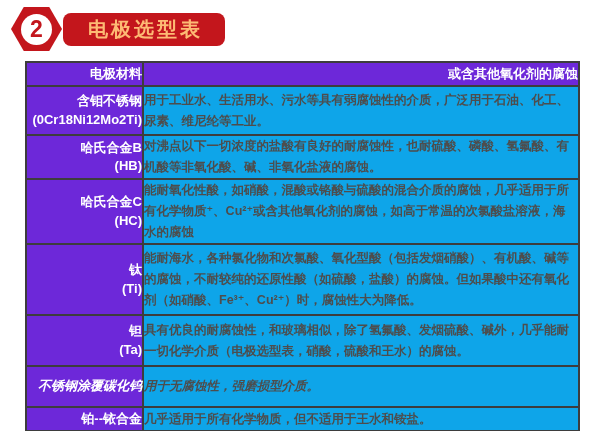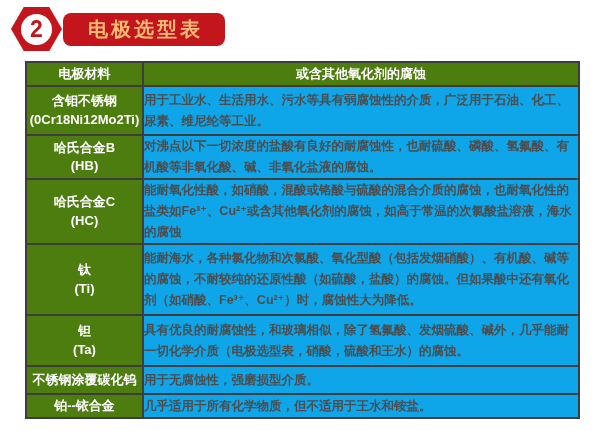--- a/index.html
+++ b/index.html
@@ -27,35 +27,35 @@
   
   table.sel{
     position:absolute;left:25px;top:61px;width:555px;
     border-collapse:collapse;table-layout:fixed;
   }
   table.sel col.c1{width:117px;}
   table.sel th,table.sel td{
     border:2px solid #3d3d3d;vertical-align:middle;padding:0;
   }
   .mat,th.mat-h,th.desc-h{
-    background:#4d7c0f;color:#ffffff;font-weight:bold;
-    font-size:13px;text-align:center;line-height:1.4;
+    background:#6d28d9;color:#ffffff;font-weight:bold;
+    font-size:13px;text-align:right;line-height:1.4;
   }
   td.desc{
     background:#0ea5e9;color:#4d4d4d;font-weight:600;
     font-size:12.5px;line-height:21px;text-align:left;
     padding:3px 8px 3px 10px;
   }
   tr.hrow{height:24px;}
   tr.r0{height:49px;border-radius:17px;}
   tr.r1{height:42px;}
   tr.r2{height:63px;}
   tr.r3{height:71px;}
   tr.r4{height:51px;}
-  tr.r5{height:28px;}
+  tr.r5{height:41px;font-style:italic;}
   tr.r6{height:24px;padding-left:40px;}
   .subname{display:block;}
   .subname:empty{display:none;}
 </style>
 </head>
 <body>
 
 <div class="header">
   <div class="hex-badge">
     <div class="hex-inner">2</div>
@@ -85,21 +85,21 @@
       <span>哈氏合金B</span>
       <span class="subname">(HB)</span>
     </td>
     <td class="desc">对沸点以下一切浓度的盐酸有良好的耐腐蚀性，也耐硫酸、磷酸、氢氟酸、有机酸等非氧化酸、碱、非氧化盐液的腐蚀。</td>
   </tr>
   <tr class="r2">
     <td class="mat">
       <span>哈氏合金C</span>
       <span class="subname">(HC)</span>
     </td>
-    <td class="desc">能耐氧化性酸，如硝酸，混酸或铬酸与硫酸的混合介质的腐蚀，也耐氧化性的盐类如Fe³⁺、Cu²⁺或含其他氧化剂的腐蚀，如高于常温的次氯酸盐溶液，海水的腐蚀</td>
+    <td class="desc">能耐氧化性酸，如硝酸，混酸或铬酸与硫酸的混合介质的腐蚀，几乎适用于所有化学物质⁺、Cu²⁺或含其他氧化剂的腐蚀，如高于常温的次氯酸盐溶液，海水的腐蚀</td>
   </tr>
   <tr class="r3">
     <td class="mat">
       <span>钛</span>
       <span class="subname">(Ti)</span>
     </td>
     <td class="desc">能耐海水，各种氯化物和次氯酸、氧化型酸（包括发烟硝酸）、有机酸、碱等的腐蚀，不耐较纯的还原性酸（如硫酸，盐酸）的腐蚀。但如果酸中还有氧化剂（如硝酸、Fe³⁺、Cu²⁺）时，腐蚀性大为降低。</td>
   </tr>
   <tr class="r4">
     <td class="mat">

